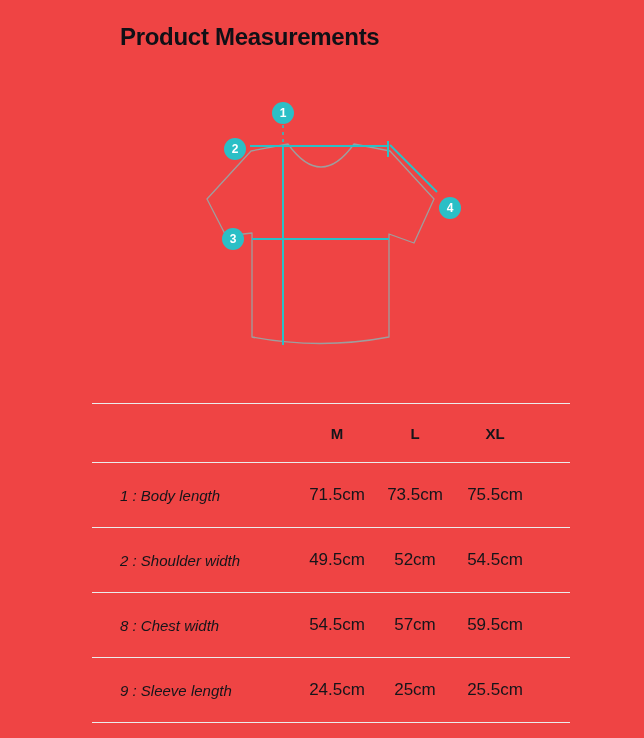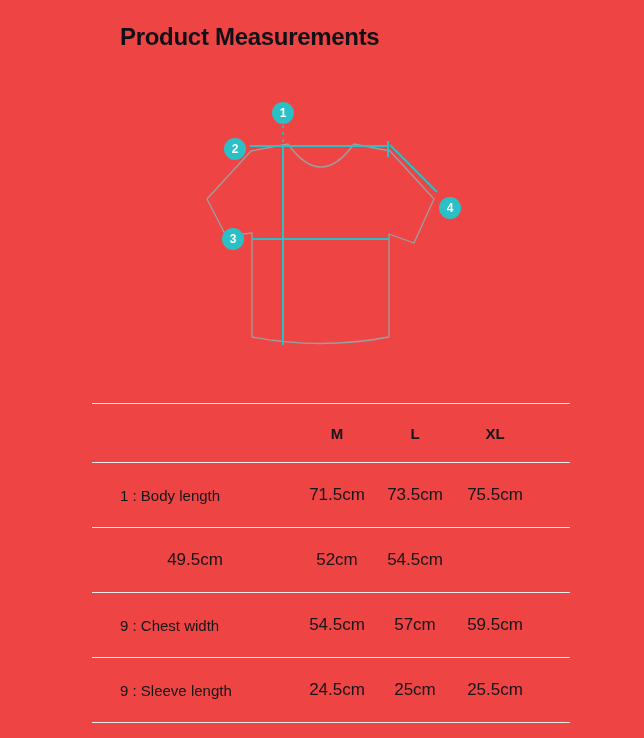--- a/index.html
+++ b/index.html
@@ -78,20 +78,21 @@
     grid-template-columns:206px 78px 78px 82px;
     align-items:center;
     border-bottom:1px solid var(--divider);
   }
   .t-row.header{height:59px;}
   .t-row.data{height:65px;}
   .t-label{
     padding-left:28px;
     font-size:15px;
     color:var(--text);
+    font-style:italic;
   }
   .t-cell{
     text-align:center;
     font-size:17px;
     color:var(--text);
   }
   .t-row.header .t-cell{
     font-weight:700;
     font-size:15px;
   }
@@ -133,27 +134,28 @@
     </div>
 
     <div class="t-row data">
       <div class="t-label">1 : Body length</div>
       <div class="t-cell">71.5cm</div>
       <div class="t-cell">73.5cm</div>
       <div class="t-cell">75.5cm</div>
     </div>
 
     <div class="t-row data">
+      <div class="t-label">2 : Shoulder width</div>
       <div class="t-cell">49.5cm</div>
       <div class="t-cell">52cm</div>
       <div class="t-cell">54.5cm</div>
     </div>
 
     <div class="t-row data">
-      <div class="t-label">9 : Chest width</div>
+      <div class="t-label">8 : Chest width</div>
       <div class="t-cell">54.5cm</div>
       <div class="t-cell">57cm</div>
       <div class="t-cell">59.5cm</div>
     </div>
 
     <div class="t-row data">
       <div class="t-label">9 : Sleeve length</div>
       <div class="t-cell">24.5cm</div>
       <div class="t-cell">25cm</div>
       <div class="t-cell">25.5cm</div>

